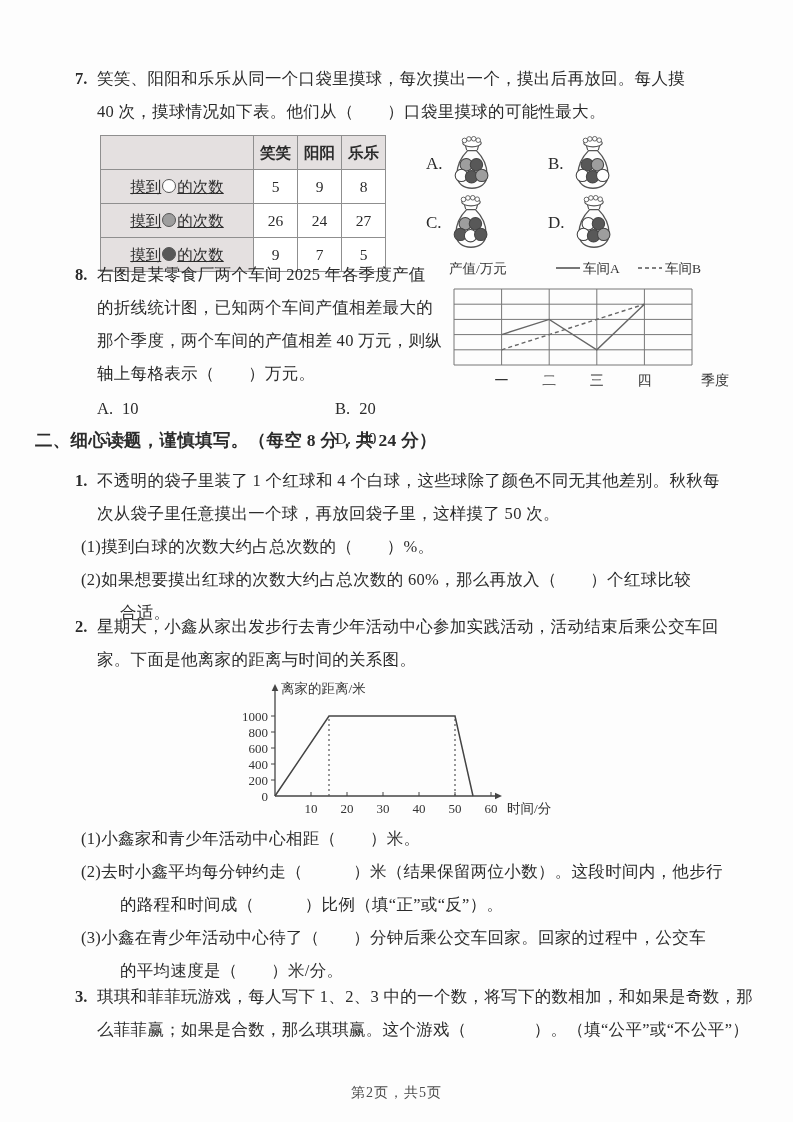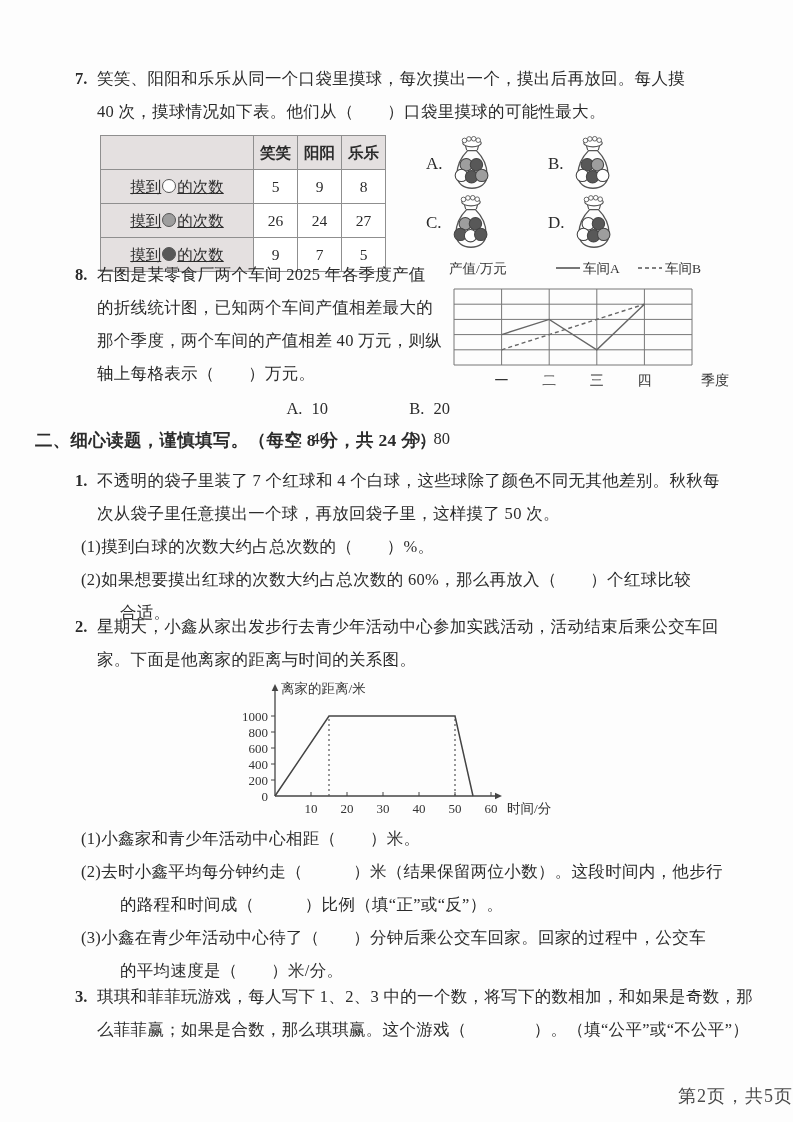--- a/index.html
+++ b/index.html
@@ -9,40 +9,40 @@
     font-family:"Liberation Serif","DejaVu Serif",serif;
     overflow:hidden;
   }
   .q{position:absolute;font-size:16.5px;line-height:33px;}
   .q-num{position:absolute;left:0;top:0;font-weight:bold;}
   .line{white-space:nowrap;letter-spacing:0.3px;}
   .lm{margin-left:22px;}   
   .ls{margin-left:6px;}   
   .lc{margin-left:45px;}   
   .sec-title{position:absolute;left:35px;top:428px;font-size:17.5px;font-weight:bold;letter-spacing:0.3px;}
-  .footer{position:absolute;left:0;right:0;top:1084px;text-align:right;font-size:18px;color:#4a4a4a;letter-spacing:1px;}
+  .footer{position:absolute;left:0;right:0;top:1084px;text-align:center;font-size:14px;color:#4a4a4a;letter-spacing:1px;}
 
   
   .q7-row{display:flex;margin-left:25px;margin-top:7px;align-items:flex-start;}
   table.q7-table{border-collapse:collapse;font-size:15.5px;text-align:center;}
   table.q7-table th,table.q7-table td{border:1px solid #8f8f8f;height:27px;padding:0 3px;}
   table.q7-table th{font-weight:bold;}
   .col-label{width:146px;text-decoration:underline;}
   .col-val{width:37px;background:#ffffff;}
   .shade{background:#e4e0e0;}
   .ball{display:inline-block;width:12px;height:12px;border-radius:50%;border:1px solid #555;
         vertical-align:-1px;margin:0 1px;}
   .options-grid{display:grid;grid-template-columns:122px 122px;margin-left:40px;row-gap:3px;}
   .option{display:flex;align-items:center;}
   .opt-label{font-size:17px;margin-right:6px;}
   .bag-svg{display:inline-block;line-height:0;}
 
   
-  .q8-opts{margin-left:15px;margin-top:4px;width:360px;display:grid;
-           grid-template-columns:238px 1fr;line-height:30px;text-align:right;}
+  .q8-opts{margin-left:22px;margin-top:4px;width:360px;display:grid;
+           grid-template-columns:238px 1fr;line-height:30px;}
   .q8-opts .opt-l{margin-right:9px;}
 
   
   .chart-abs{position:absolute;left:374px;top:1px;}
   #q2-chart-wrap{margin-left:148px;margin-top:4px;line-height:0;}
   svg text{font-family:"Liberation Serif","DejaVu Serif",serif;}
 </style>
 </head>
 <body>
 
@@ -195,21 +195,21 @@
         <text x="252" y="126" font-size="14" text-anchor="start" fill="#333">季度</text>
         <polyline points="52.6,75.6 100.2,60.4 147.8,90.8 195.4,45.2" fill="none" stroke="#666666" stroke-width="1.4"></polyline>
         <polyline points="52.6,90.8 100.2,75.6 147.8,60.4 195.4,45.2" fill="none" stroke="#666666" stroke-width="1.4" stroke-dasharray="4,3"></polyline>
       </svg>
   </div>
 
   <div class="sec-title">二、细心读题，谨慎填写。（每空 8 分，共 24 分）</div>
 
   <div class="q" style="left:75px;top:464px;width:700px;">
     <span class="q-num">1.</span>
-    <div class="line lm">不透明的袋子里装了 7 个红球和 4 个白球，这些球除了颜色不同无其他差别。秋秋每</div>
+    <div class="line lm">不透明的袋子里装了 1 个红球和 4 个白球，这些球除了颜色不同无其他差别。秋秋每</div>
     <div class="line lm">次从袋子里任意摸出一个球，再放回袋子里，这样摸了 50 次。</div>
     <div class="line ls">(1)摸到白球的次数大约占总次数的（　　）%。</div>
     <div class="line ls">(2)如果想要摸出红球的次数大约占总次数的 60%，那么再放入（　　）个红球比较</div>
     <div class="line lc">合适。</div>
   </div>
 
   <div class="q" style="left:75px;top:610px;width:700px;">
     <span class="q-num">2.</span>
     <div class="line lm">星期天，小鑫从家出发步行去青少年活动中心参加实践活动，活动结束后乘公交车回</div>
     <div class="line lm">家。下面是他离家的距离与时间的关系图。</div>

